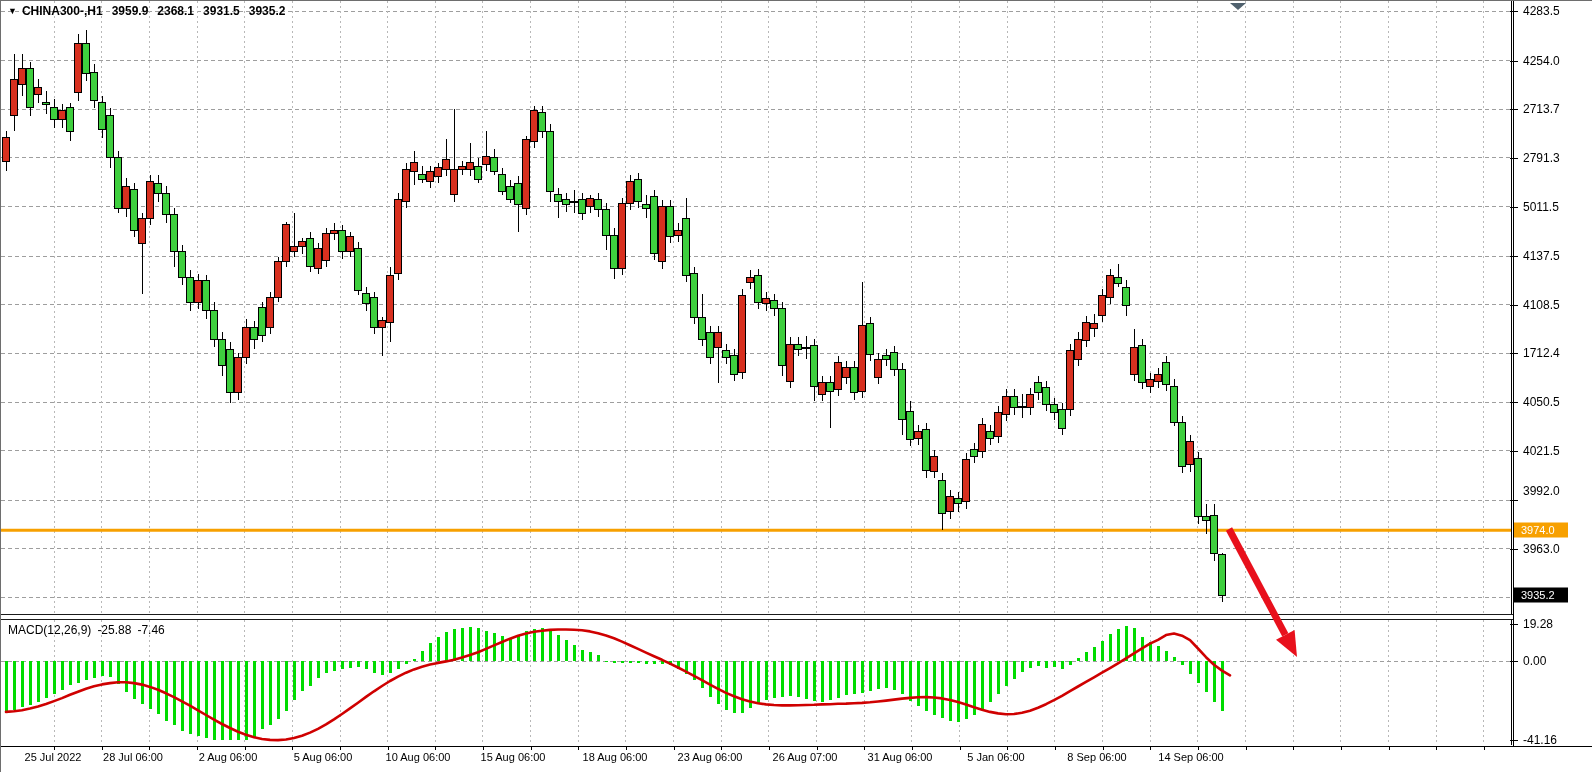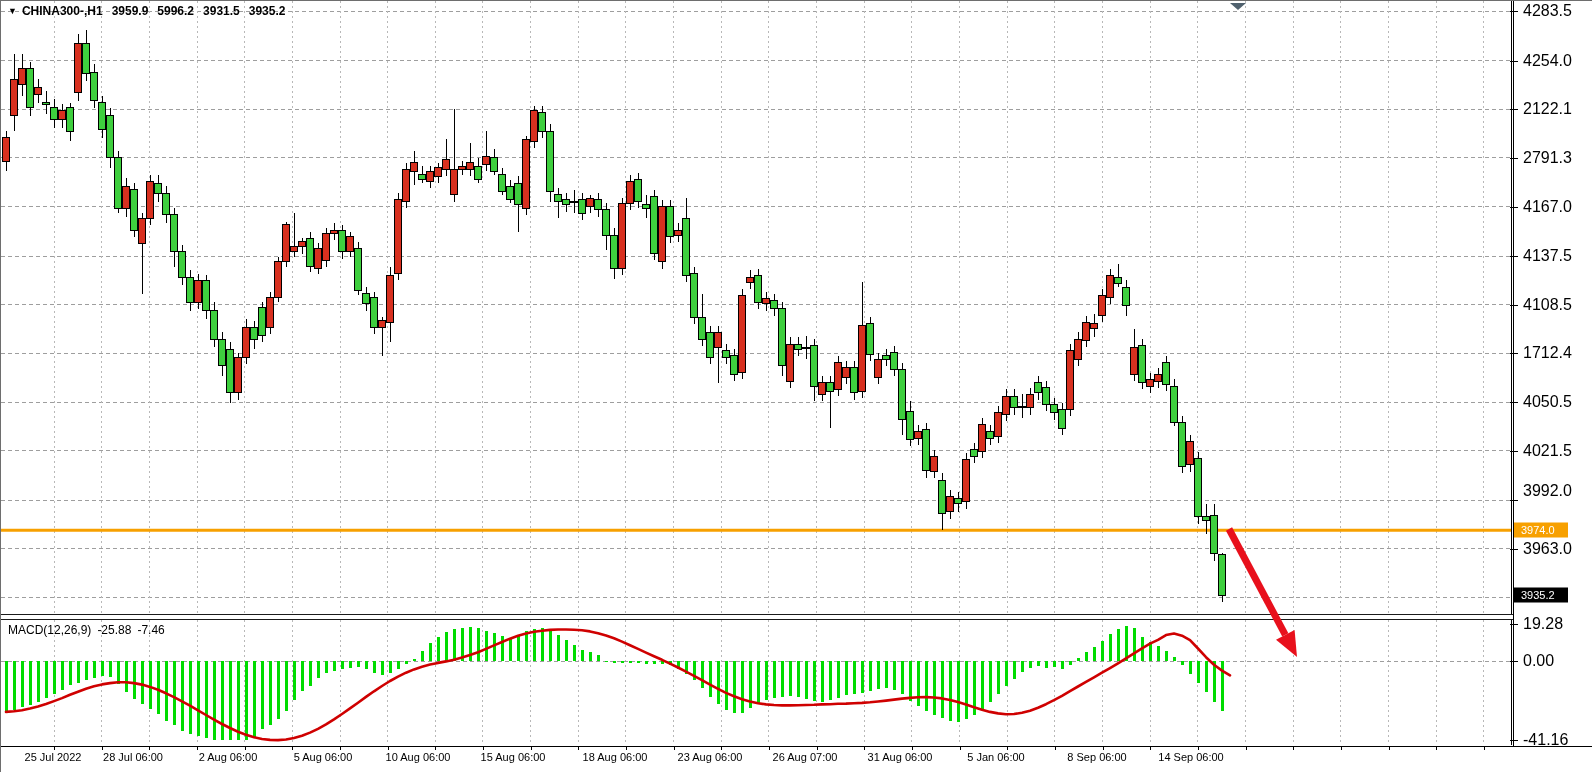--- a/index.html
+++ b/index.html
@@ -9,21 +9,21 @@
     border-top:1px solid #6e6e6e;border-left:1px solid #6e6e6e;box-sizing:border-box;
   }
   svg{display:block;position:absolute;left:0;}
   #main-chart{top:0;}
   #macd-chart{top:619px;}
   #overlay{top:0;pointer-events:none;}
   #separator{position:absolute;left:0;top:613px;width:1592px;height:6px;background:#fff;
     border-top:1px solid #1b1b1b;border-bottom:1px solid #1b1b1b;box-sizing:border-box;}
   #right-axis{position:absolute;left:1512px;top:0;width:80px;height:745px;background:#fff;
     border-left:1px solid #000;box-sizing:border-box;}
-  .price-label{position:absolute;left:9px;transform:translateY(-50%);font-size:16px;white-space:nowrap;}
+  .price-label{position:absolute;left:9px;transform:translateY(-50%);font-size:12px;white-space:nowrap;}
   .axis-tick{position:absolute;left:-4px;width:8px;height:1px;background:#000;}
   .badge{position:absolute;left:0;min-width:54px;height:15px;line-height:15px;font-size:11px;
     color:#fff;padding-left:7px;transform:translateY(-50%);box-sizing:border-box;white-space:nowrap;}
   #time-axis{position:absolute;left:0;top:745px;width:1592px;height:27px;background:#fff;border-top:1px solid #000;box-sizing:border-box;}
   .time-label{position:absolute;top:4px;transform:translateX(-50%);font-size:11px;white-space:nowrap;}
   .time-tick{position:absolute;top:-1px;width:1px;height:4px;background:#000;}
   #title{position:absolute;left:7px;top:3px;font-size:12px;font-weight:bold;display:flex;align-items:center;z-index:5;}
   #title .tri{font-size:9px;margin-right:5px;}
   #title .num{margin-left:9px;}
   #macd-label{position:absolute;left:7px;top:622px;font-size:12px;z-index:5;display:flex;}
@@ -594,25 +594,25 @@
         <polyline points="5,91.9 13,91.3 21,90.2 29,88.6 37,86.5 45,84.0 53,81.1 61,78.1 69,74.8 77,71.7 85,68.8 93,66.3 101,64.4 109,63.1 117,62.3 125,62.3 133,63.1 141,64.6 149,66.9 157,69.8 165,73.3 173,77.1 181,81.3 189,85.7 197,90.3 205,95.0 213,99.6 221,104.0 229,108.0 237,111.7 245,114.7 253,117.2 261,119.0 269,119.9 277,120.1 285,119.5 293,118.0 301,115.7 309,112.6 317,108.8 325,104.4 333,99.4 341,94.0 349,88.4 357,82.7 365,76.9 373,71.3 381,66.0 389,61.0 397,56.6 405,52.7 413,49.4 421,46.8 429,44.6 437,42.9 445,41.4 453,39.7 461,37.5 469,35.0 477,32.2 485,28.9 493,25.4 501,22.0 509,18.7 517,15.8 525,13.5 533,11.8 541,10.7 549,9.9 557,9.5 565,9.5 573,9.7 581,10.3 589,11.4 597,13.2 605,15.5 613,18.3 621,21.6 629,25.3 637,28.9 645,32.6 653,36.2 661,39.8 669,43.7 677,47.5 685,51.6 693,55.8 701,60.2 709,64.6 717,68.8 725,72.9 733,76.3 741,79.2 749,81.5 757,83.2 765,84.4 773,85.0 781,85.4 789,85.4 797,85.2 805,85.0 813,84.8 821,84.4 829,84.2 837,83.8 845,83.6 853,83.2 861,82.9 869,82.3 877,81.5 885,80.6 893,79.6 901,78.6 909,77.9 917,77.3 925,77.1 933,77.5 941,78.4 949,80.0 957,82.1 965,84.6 973,87.3 981,89.8 989,91.9 997,93.4 1005,94.2 1013,94.0 1021,92.8 1029,90.7 1037,87.8 1045,84.2 1053,80.2 1061,75.8 1069,71.1 1077,66.5 1085,61.9 1093,57.3 1101,52.7 1109,48.1 1117,43.3 1125,38.3 1133,33.3 1141,28.3 1149,23.7 1157,19.9 1165,15.1 1173,13.5 1181,15.7 1189,20.1 1197,28.5 1205,37.2 1213,44.8 1221,50.6 1229,55.4" fill="none" stroke="#cf0000" stroke-width="2.6" stroke-linejoin="round" stroke-linecap="round"></polyline>
       </g>
   </svg>
 
   <div id="right-axis">
       <div class="axis-tick" style="top:10.0px"></div>
       <div class="price-label" style="top:10.0px">4283.5</div>
       <div class="axis-tick" style="top:59.5px"></div>
       <div class="price-label" style="top:59.5px">4254.0</div>
       <div class="axis-tick" style="top:108.2px"></div>
-      <div class="price-label" style="top:108.2px">2122.1</div>
+      <div class="price-label" style="top:108.2px">2713.7</div>
       <div class="axis-tick" style="top:156.8px"></div>
       <div class="price-label" style="top:156.8px">2791.3</div>
       <div class="axis-tick" style="top:205.5px"></div>
-      <div class="price-label" style="top:205.5px">4167.0</div>
+      <div class="price-label" style="top:205.5px">5011.5</div>
       <div class="axis-tick" style="top:255.0px"></div>
       <div class="price-label" style="top:255.0px">4137.5</div>
       <div class="axis-tick" style="top:303.6px"></div>
       <div class="price-label" style="top:303.6px">4108.5</div>
       <div class="axis-tick" style="top:352.3px"></div>
       <div class="price-label" style="top:352.3px">1712.4</div>
       <div class="axis-tick" style="top:401.0px"></div>
       <div class="price-label" style="top:401.0px">4050.5</div>
       <div class="axis-tick" style="top:449.6px"></div>
       <div class="price-label" style="top:449.6px">4021.5</div>
@@ -674,21 +674,21 @@
       <div class="time-label" style="left:899px">31 Aug 06:00</div>
       <div class="time-label" style="left:995px">5 Jan 06:00</div>
       <div class="time-label" style="left:1096px">8 Sep 06:00</div>
       <div class="time-label" style="left:1190px">14 Sep 06:00</div>
     </div>
 
   <div id="title">
     <span class="tri">▼</span>
     <span class="sym">CHINA300-,H1</span>
     <span class="num">3959.9</span>
-    <span class="num">5996.2</span>
+    <span class="num">2368.1</span>
     <span class="num">3931.5</span>
     <span class="num">3935.2</span>
   </div>
 
   <div id="macd-label">
     <span>MACD(12,26,9)</span>
     <span>-25.88</span>
     <span>-7.46</span>
   </div>
 

